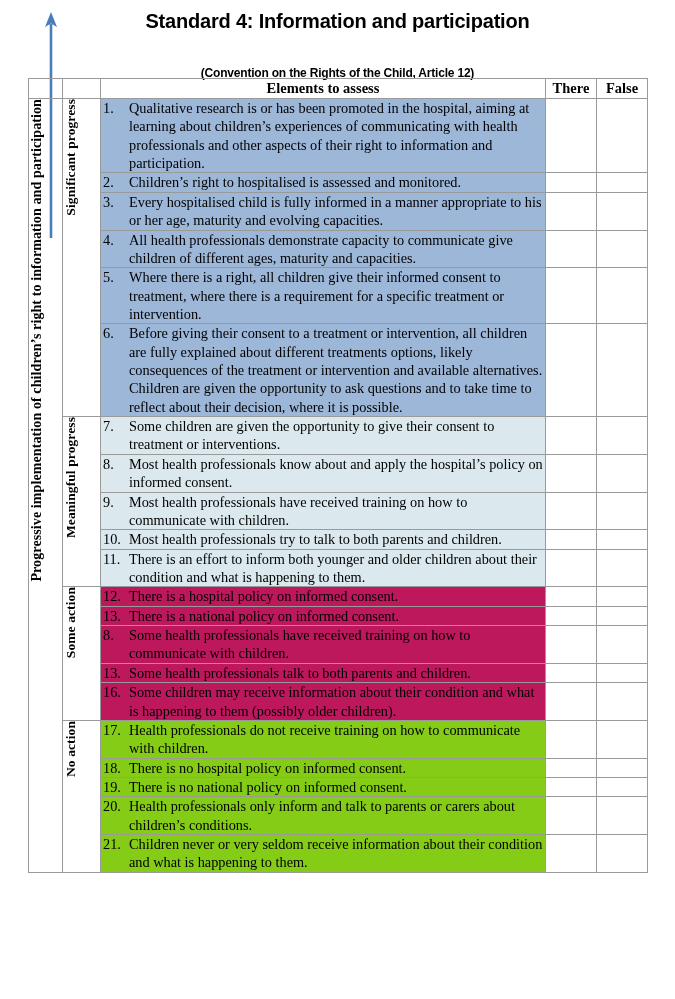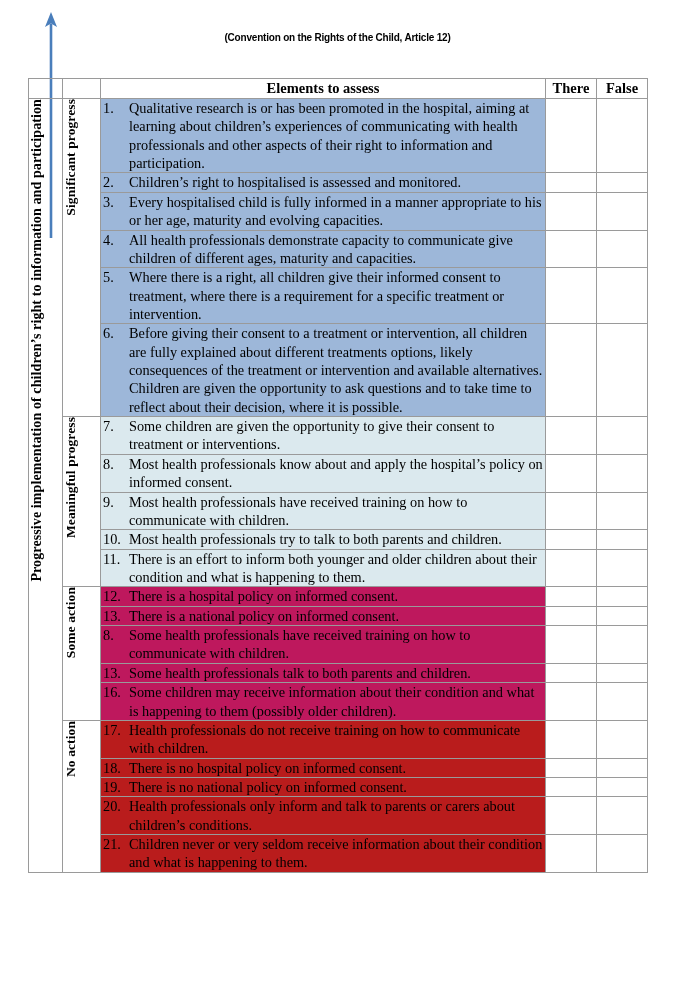--- a/index.html
+++ b/index.html
@@ -24,23 +24,23 @@
   #page-title {
     font-family: "Liberation Sans", sans-serif;
     font-size: 20px;
     font-weight: bold;
     letter-spacing: -0.2px;
     line-height: 1.1;
     margin: 0;
   }
   #page-subtitle {
     font-family: "Liberation Sans", sans-serif;
-    font-size: 10px;
+    font-size: 12px;
     font-weight: bold;
-    margin: 0;
+    margin: 12px;
     padding-top: 22px;
     letter-spacing: -0.2px;
   }
 
   
   #progress-arrow {
     position: absolute;
     left: 42px;
     top: 10px;
     width: 18px;
@@ -125,29 +125,30 @@
     flex: 1 1 auto;
   }
   .mark-cell {
     background: #ffffff;
   }
 
   
   .sec-significant .elem { background: #9db7d9; }
   .sec-meaningful  .elem { background: #dbe9ee; }
   .sec-some        .elem { background: #be185d; }
-  .sec-none        .elem { background: #b91c1c; }
+  .sec-none        .elem { background: #84cc16; }
 
   
   tr.sec-start > td { border-top: 1px solid #7d7d7d; }
 </style>
 </head>
 <body>
 
 <div id="title-block">
+  <h1 id="page-title">Standard 4: Information and participation</h1>
   <div id="page-subtitle">(Convention on the Rights of the Child, Article 12)</div>
 </div>
 
 <svg id="progress-arrow" viewBox="0 0 18 232" xmlns="http://www.w3.org/2000/svg">
   <line x1="9" y1="228" x2="9" y2="14" stroke="#4a7ebb" stroke-width="2.6"></line>
   <polygon points="9,2 3,17 9,13.5 15,17" fill="#4a7ebb"></polygon>
 </svg>
 
 <table id="assessment-table">
   <colgroup>

